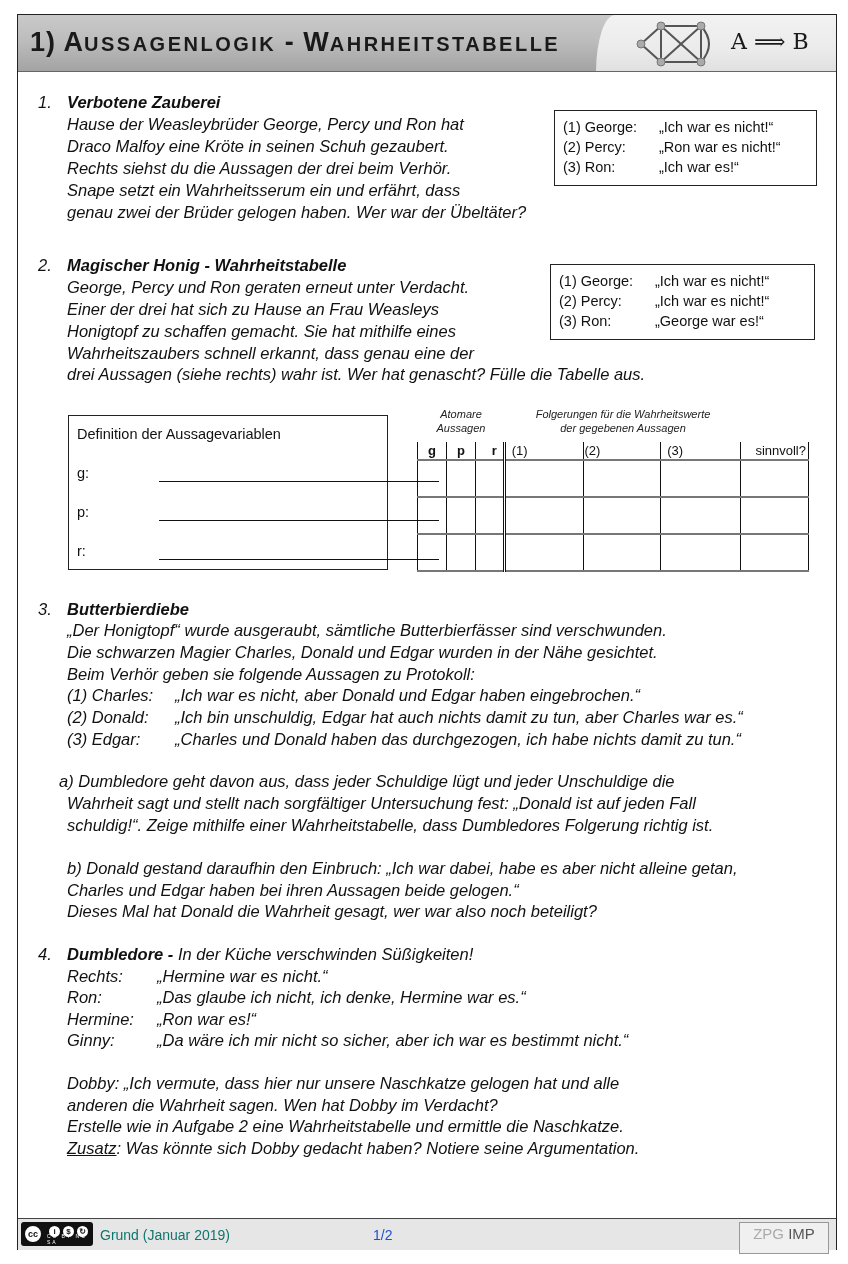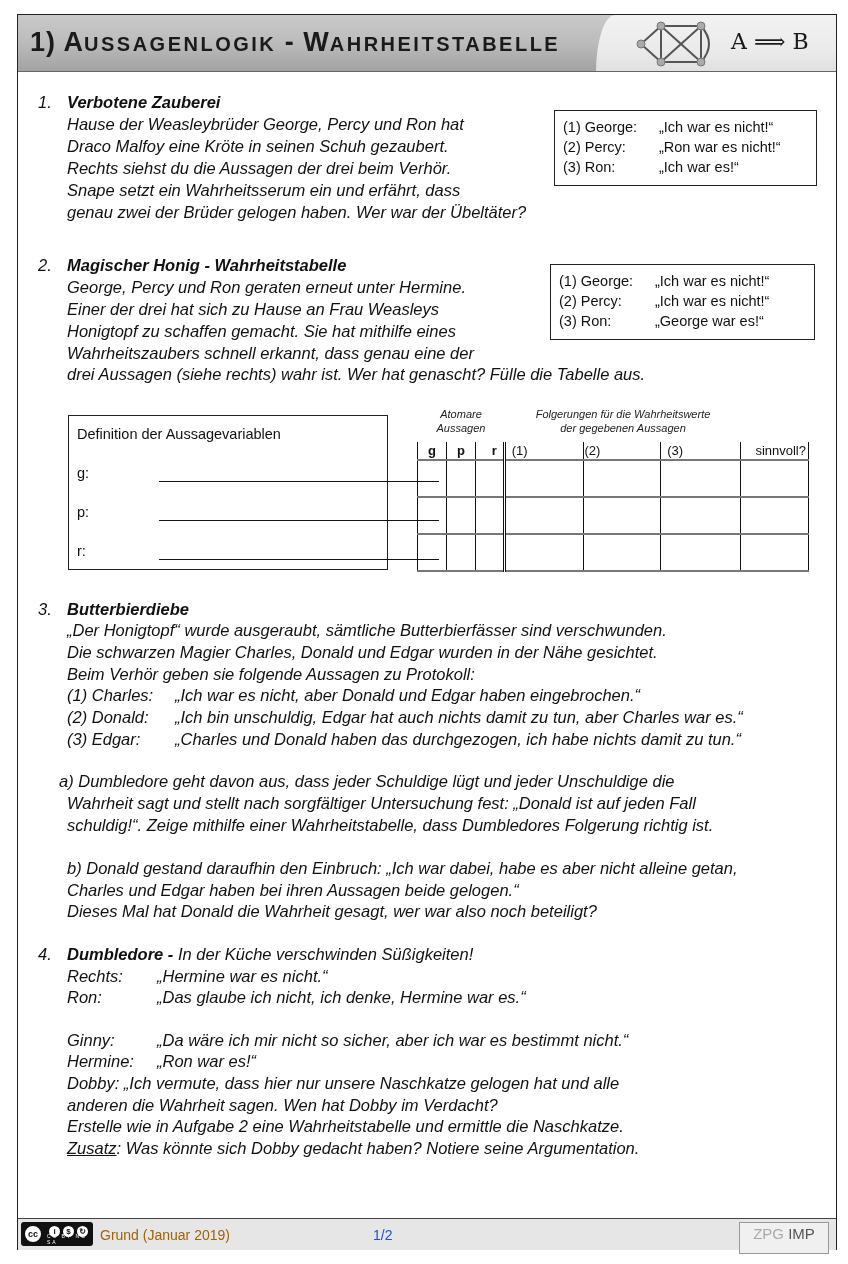--- a/index.html
+++ b/index.html
@@ -42,21 +42,21 @@
   .truth-table th.var { font-weight: bold; text-align: center; padding: 0; }
   .truth-table th.right { text-align: right; padding-right: 2px; }
   .truth-table td { height: 37px; border-bottom: 2px solid #777; }
   .truth-table .dbl { border-right: 3px double #111; }
 
   
   .footer { position: absolute; left: 0; top: 1203px; width: 818px; height: 32px; border-top: 1px solid #444; background: #e6e6e6; }
   .cc-badge { position: absolute; left: 3px; top: 3px; width: 72px; height: 24px; background: #111; border-radius: 3px; }
   .cc-badge .cc-c { position: absolute; width: 20px; height: 20px; border-radius: 50%; background: #fff; border: 2px solid #111; top: 2px; font-size: 9px; font-weight: bold; text-align: center; line-height: 16px; color: #111; }
   .cc-badge .cc-sub { position: absolute; left: 26px; bottom: 1px; font-size: 5px; color: #fff; letter-spacing: 2px; }
-  .author { position: absolute; left: 82px; top: 8px; font-size: 14px; color: #a16207; white-space: nowrap; }
+  .author { position: absolute; left: 82px; top: 8px; font-size: 14px; color: #0f766e; white-space: nowrap; }
   .pagenum { position: absolute; left: 355px; top: 8px; font-size: 14px; color: #1d4ed8; }
   .zpg { position: absolute; right: 7px; top: 3px; width: 90px; height: 32px; border: 1px solid #999; background: #f0f0f0; font-size: 15px; text-align: center; line-height: 22px; }
   .zpg .z1 { color: #aaa; }
   .zpg .z2 { color: #555; }
 </style>
 </head>
 <body>
 
 <div class="page-frame">
 
@@ -111,21 +111,21 @@
         <div class="quote-row">
             <span class="who">(3) Ron:</span>
             <span>„Ich war es!“</span>
           </div>
       </div>
     </div>
 
     <div>
       <div class="num" style="left:20px; top:183px;">2.</div>
       <div class="line bold" style="left:49px; top:183px;">Magischer Honig  - Wahrheitstabelle</div>
-      <div class="line" style="left:49px; top:205px;">George, Percy und Ron geraten erneut unter Hermine.</div>
+      <div class="line" style="left:49px; top:205px;">George, Percy und Ron geraten erneut unter Verdacht.</div>
       <div class="line" style="left:49px; top:227px;">Einer der drei hat sich zu Hause an Frau Weasleys</div>
       <div class="line" style="left:49px; top:249px;">Honigtopf zu schaffen gemacht. Sie hat mithilfe eines</div>
       <div class="line" style="left:49px; top:271px;">Wahrheitszaubers schnell erkannt, dass genau eine der</div>
       <div class="line" style="left:49px; top:292px;">drei Aussagen (siehe rechts) wahr ist. Wer hat genascht? Fülle die Tabelle aus.</div>
 
       <div class="quote-box" style="left:532px; top:192px; width:265px; height:76px;">
         <div class="quote-row">
             <span class="who">(1) George:</span>
             <span>„Ich war es nicht!“</span>
           </div>
@@ -233,21 +233,21 @@
       <div class="line" style="left:49px; top:872px;">
         <span class="bold">Dumbledore - </span><span>In der Küche verschwinden Süßigkeiten!</span>
       </div>
 
       <div class="line" style="left:49px; top:894px;">
         <span style="display:inline-block; width:90px;">Rechts:</span><span>„Hermine war es nicht.“</span>
       </div>
       <div class="line" style="left:49px; top:915px;">
         <span style="display:inline-block; width:90px;">Ron:</span><span>„Das glaube ich nicht, ich denke, Hermine war es.“</span>
       </div>
-      <div class="line" style="left:49px; top:937px;margin-top:42px;">
+      <div class="line" style="left:49px; top:937px;">
         <span style="display:inline-block; width:90px;">Hermine:</span><span>„Ron war es!“</span>
       </div>
       <div class="line" style="left:49px; top:958px;">
         <span style="display:inline-block; width:90px;">Ginny:</span><span>„Da wäre ich mir nicht so sicher, aber ich war es bestimmt nicht.“</span>
       </div>
 
       <div class="line" style="left:49px; top:1001px;">Dobby: „Ich vermute, dass hier nur unsere Naschkatze gelogen hat und alle</div>
       <div class="line" style="left:49px; top:1023px;">anderen die Wahrheit sagen. Wen hat Dobby im Verdacht?</div>
       <div class="line" style="left:49px; top:1044px;">Erstelle wie in Aufgabe 2 eine Wahrheitstabelle und ermittle die Naschkatze.</div>
       <div class="line" style="left:49px; top:1066px;">

